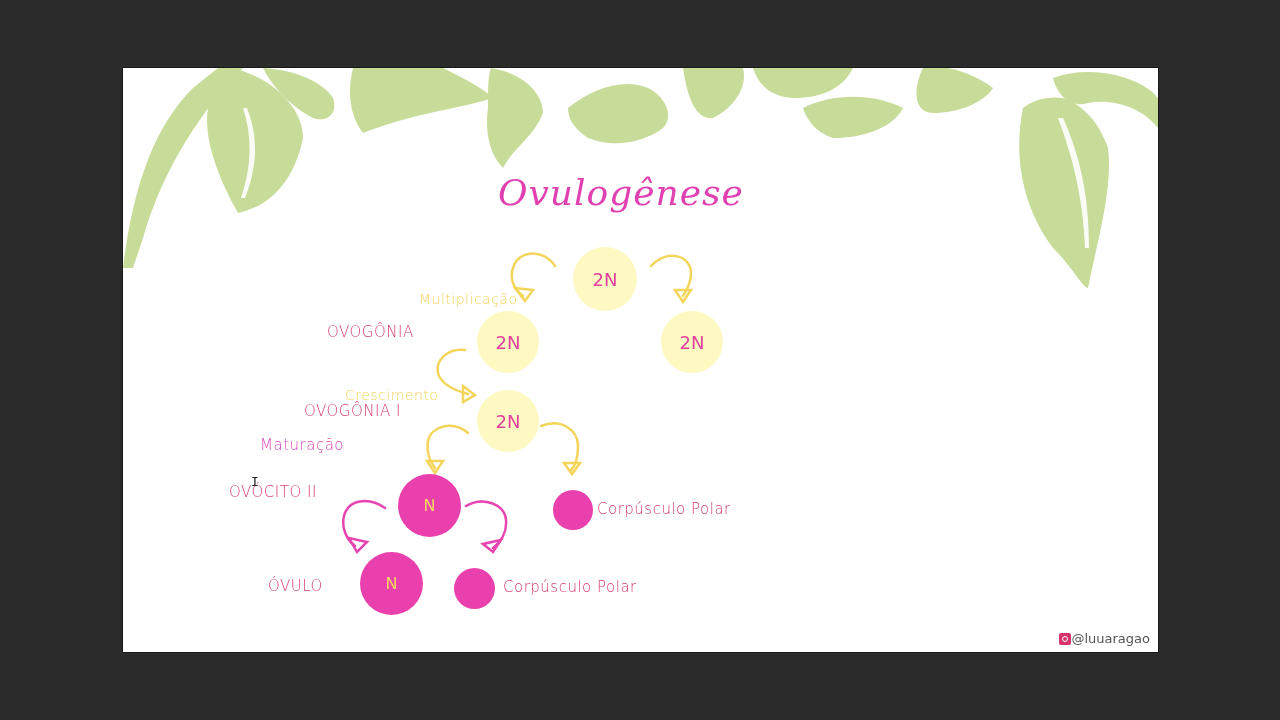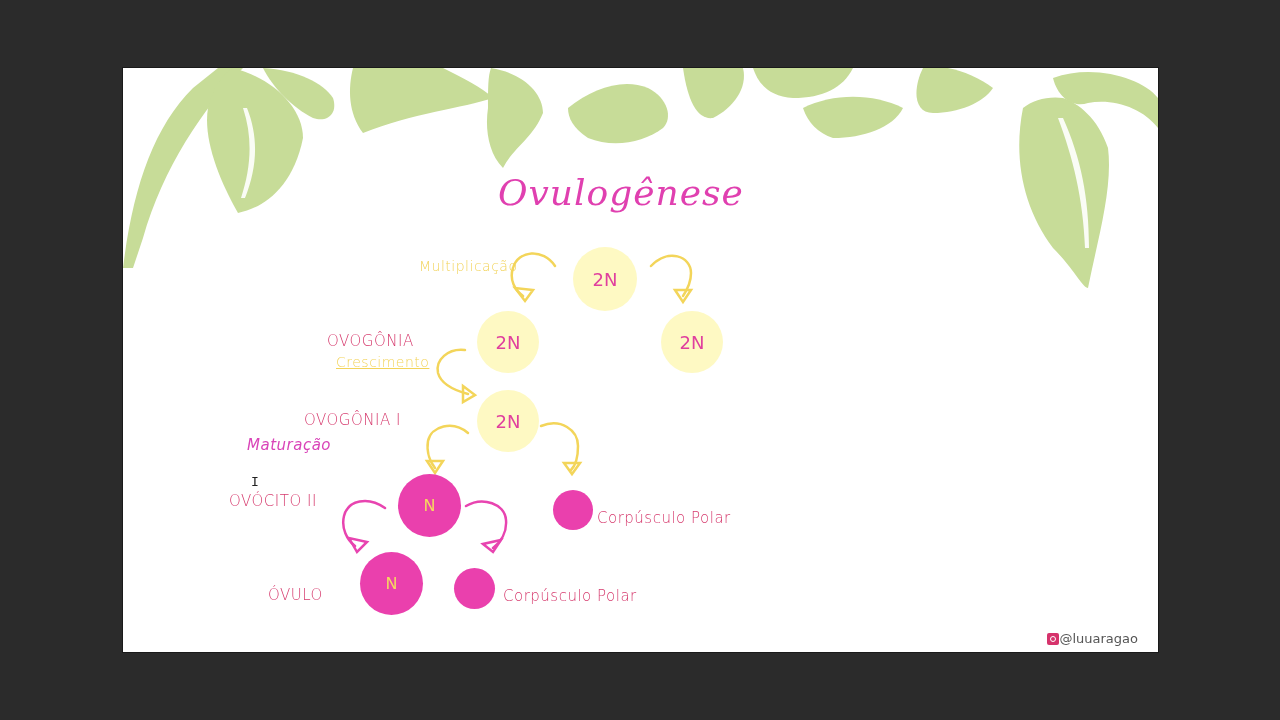--- a/index.html
+++ b/index.html
@@ -19,33 +19,33 @@
   .diagram { position: absolute; left: 0; top: 0; width: 1035px; height: 584px; }
   .txt {
     position: absolute; white-space: nowrap;
     font-family: "DejaVu Sans", sans-serif; font-weight: 300;
     letter-spacing: 0.5px;
   }
   .title {
     font-family: "DejaVu Serif", serif; font-style: italic;
     font-size: 36px; color: #e040b0; letter-spacing: 1px;
   }
-  .lbl-yellow { color: #f2d35a; font-size: 14px; }
-  .lbl-red { color: #d63b6e; font-size: 15px; margin-top: 9px; }
+  .lbl-yellow { color: #f2d35a; font-size: 14px; margin-top: 33px; }
+  .lbl-red { color: #d63b6e; font-size: 15px; }
   .lbl-magenta { color: #d944b8; font-size: 15px; }
   .cell {
     position: absolute; border-radius: 50%;
     display: flex; align-items: center; justify-content: center;
     font-family: "DejaVu Sans", sans-serif;
   }
   .cell-2n { background: #fef9c3; color: #e0409e; font-size: 18px; }
   .cell-n { background: #ea40ad; color: #f5d860; font-size: 16px; }
   .cell-small { background: #ea40ad; }
   .watermark {
-    position: absolute; right: 20px; bottom: 6px;
+    position: absolute; right: 8px; bottom: 6px;
     display: flex; align-items: center; gap: 0;
     font-family: "DejaVu Sans", sans-serif; font-size: 13px; color: #555;
   }
   .ig-icon {
     width: 12px; height: 12px; background: #d6336c; border-radius: 2px;
     position: relative;
   }
   .ig-icon::after {
     content: ""; position: absolute; left: 3px; top: 3px;
     width: 4px; height: 4px; border: 1px solid #fff; border-radius: 50%;
@@ -114,22 +114,22 @@
 
         <path d="M262 440 C245 428 225 432 221 448 C218 460 224 472 232 478"></path>
         <path d="M226 470 L234 484 L244 474 Z"></path>
 
         <path d="M343 438 C360 428 382 436 383 452 C384 464 378 474 370 480"></path>
         <path d="M360 476 L370 484 L378 472 Z"></path>
       </g>
     </svg>
 
     <div class="txt lbl-yellow" style="left:296px; top:190px;">Multiplicação</div>
-    <div class="txt lbl-yellow" style="left:213px; top:286px;text-decoration:underline;">Crescimento</div>
-    <div class="txt lbl-magenta" style="left:124px; top:368px;font-style:italic;">Maturação</div>
+    <div class="txt lbl-yellow" style="left:222px; top:286px;">Crescimento</div>
+    <div class="txt lbl-magenta" style="left:137px; top:368px;">Maturação</div>
 
     <div class="txt lbl-red" style="left:204px; top:255px;">OVOGÔNIA</div>
     <div class="txt lbl-red" style="left:181px; top:334px;">OVOGÔNIA I</div>
     <div class="txt lbl-red" style="left:106px; top:415px;">OVÓCITO II</div>
     <div class="txt lbl-red" style="left:145px; top:509px;">ÓVULO</div>
 
     <div class="cell cell-2n" style="left:450px; top:179px; width:64px; height:64px;">
         <span>2N</span>
       </div>
     <div class="cell cell-2n" style="left:354px; top:243px; width:62px; height:62px;">

